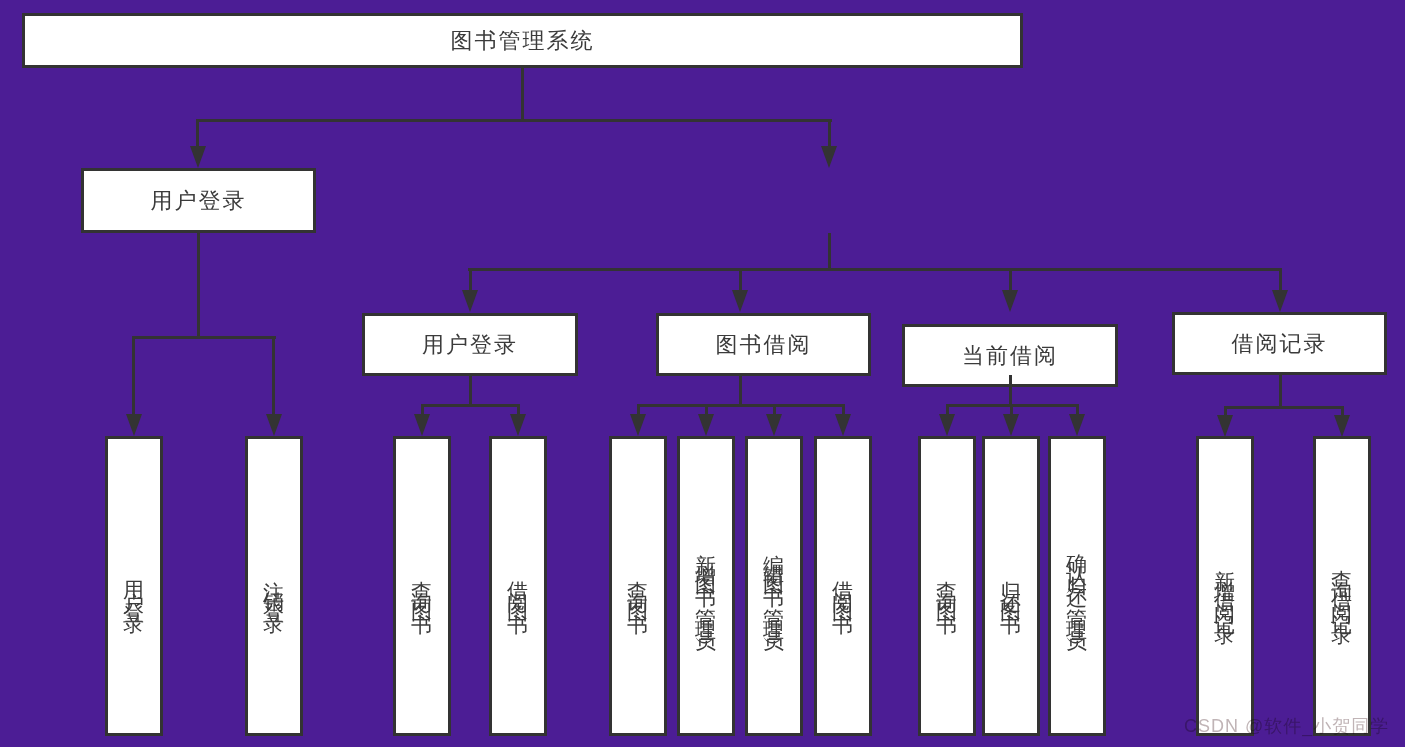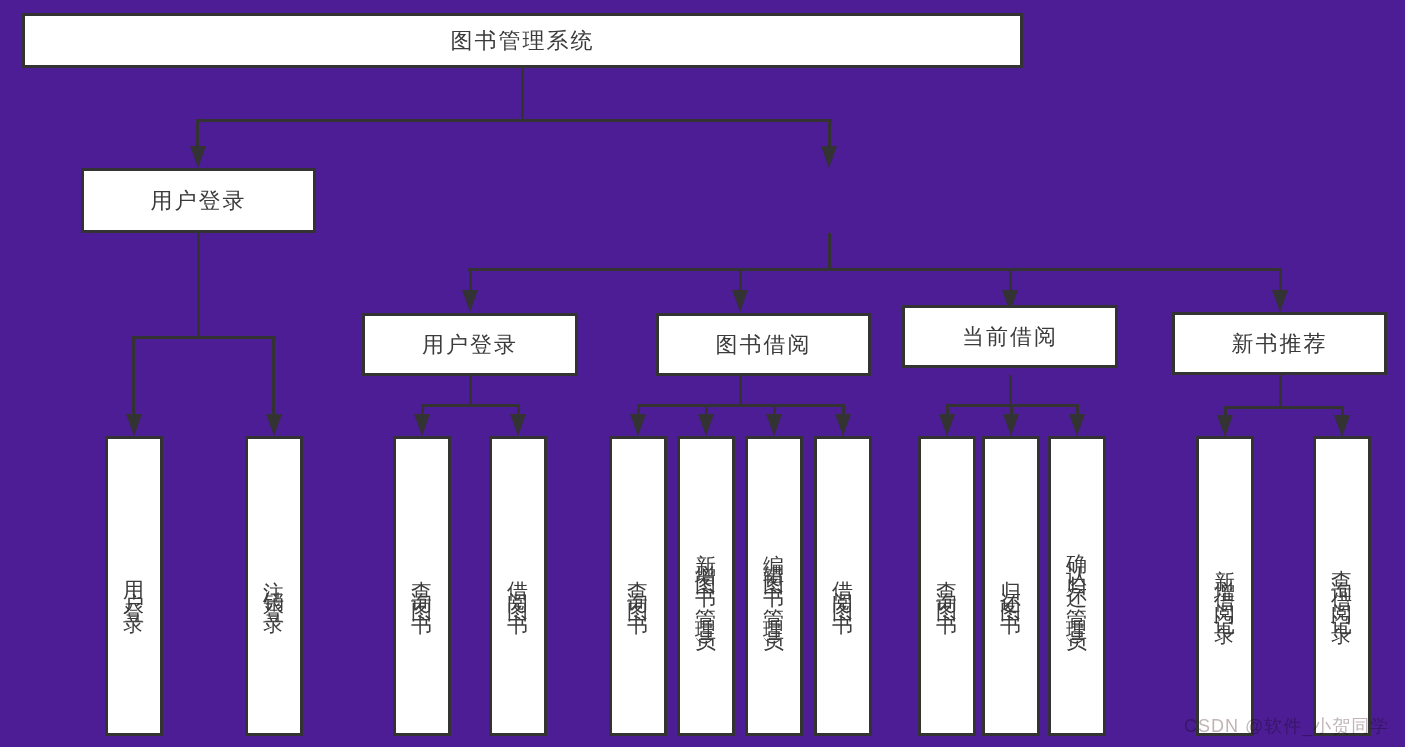--- a/index.html
+++ b/index.html
@@ -69,25 +69,25 @@
   <div class="arrow" style="left:1002px;top:290px;"></div>
   <div class="vline" style="left:1279px;top:268px;height:24px;"></div>
   <div class="arrow" style="left:1272px;top:290px;"></div>
 
   <div class="hbox" style="left:362px;top:313px;width:216px;height:63px;">
     <span>用户登录</span>
   </div>
   <div class="hbox" style="left:636px;top:313px;width:215px;height:63px;margin-left:20px;">
     <span>图书借阅</span>
   </div>
-  <div class="hbox" style="left:902px;top:305px;width:216px;height:63px;">
+  <div class="hbox" style="left:902px;top:324px;width:216px;height:63px;">
     <span>当前借阅</span>
   </div>
   <div class="hbox" style="left:1172px;top:312px;width:215px;height:63px;">
-    <span>新书推荐</span>
+    <span>借阅记录</span>
   </div>
 
   <div class="vline" style="left:469px;top:376px;height:30px;"></div>
   <div class="hline" style="left:421px;top:404px;width:99px;"></div>
   <div class="vline" style="left:421px;top:404px;height:12px;"></div>
   <div class="arrow" style="left:414px;top:414px;"></div>
   <div class="vline" style="left:517px;top:404px;height:12px;"></div>
   <div class="arrow" style="left:510px;top:414px;"></div>
 
   <div class="vline" style="left:739px;top:376px;height:30px;"></div>

